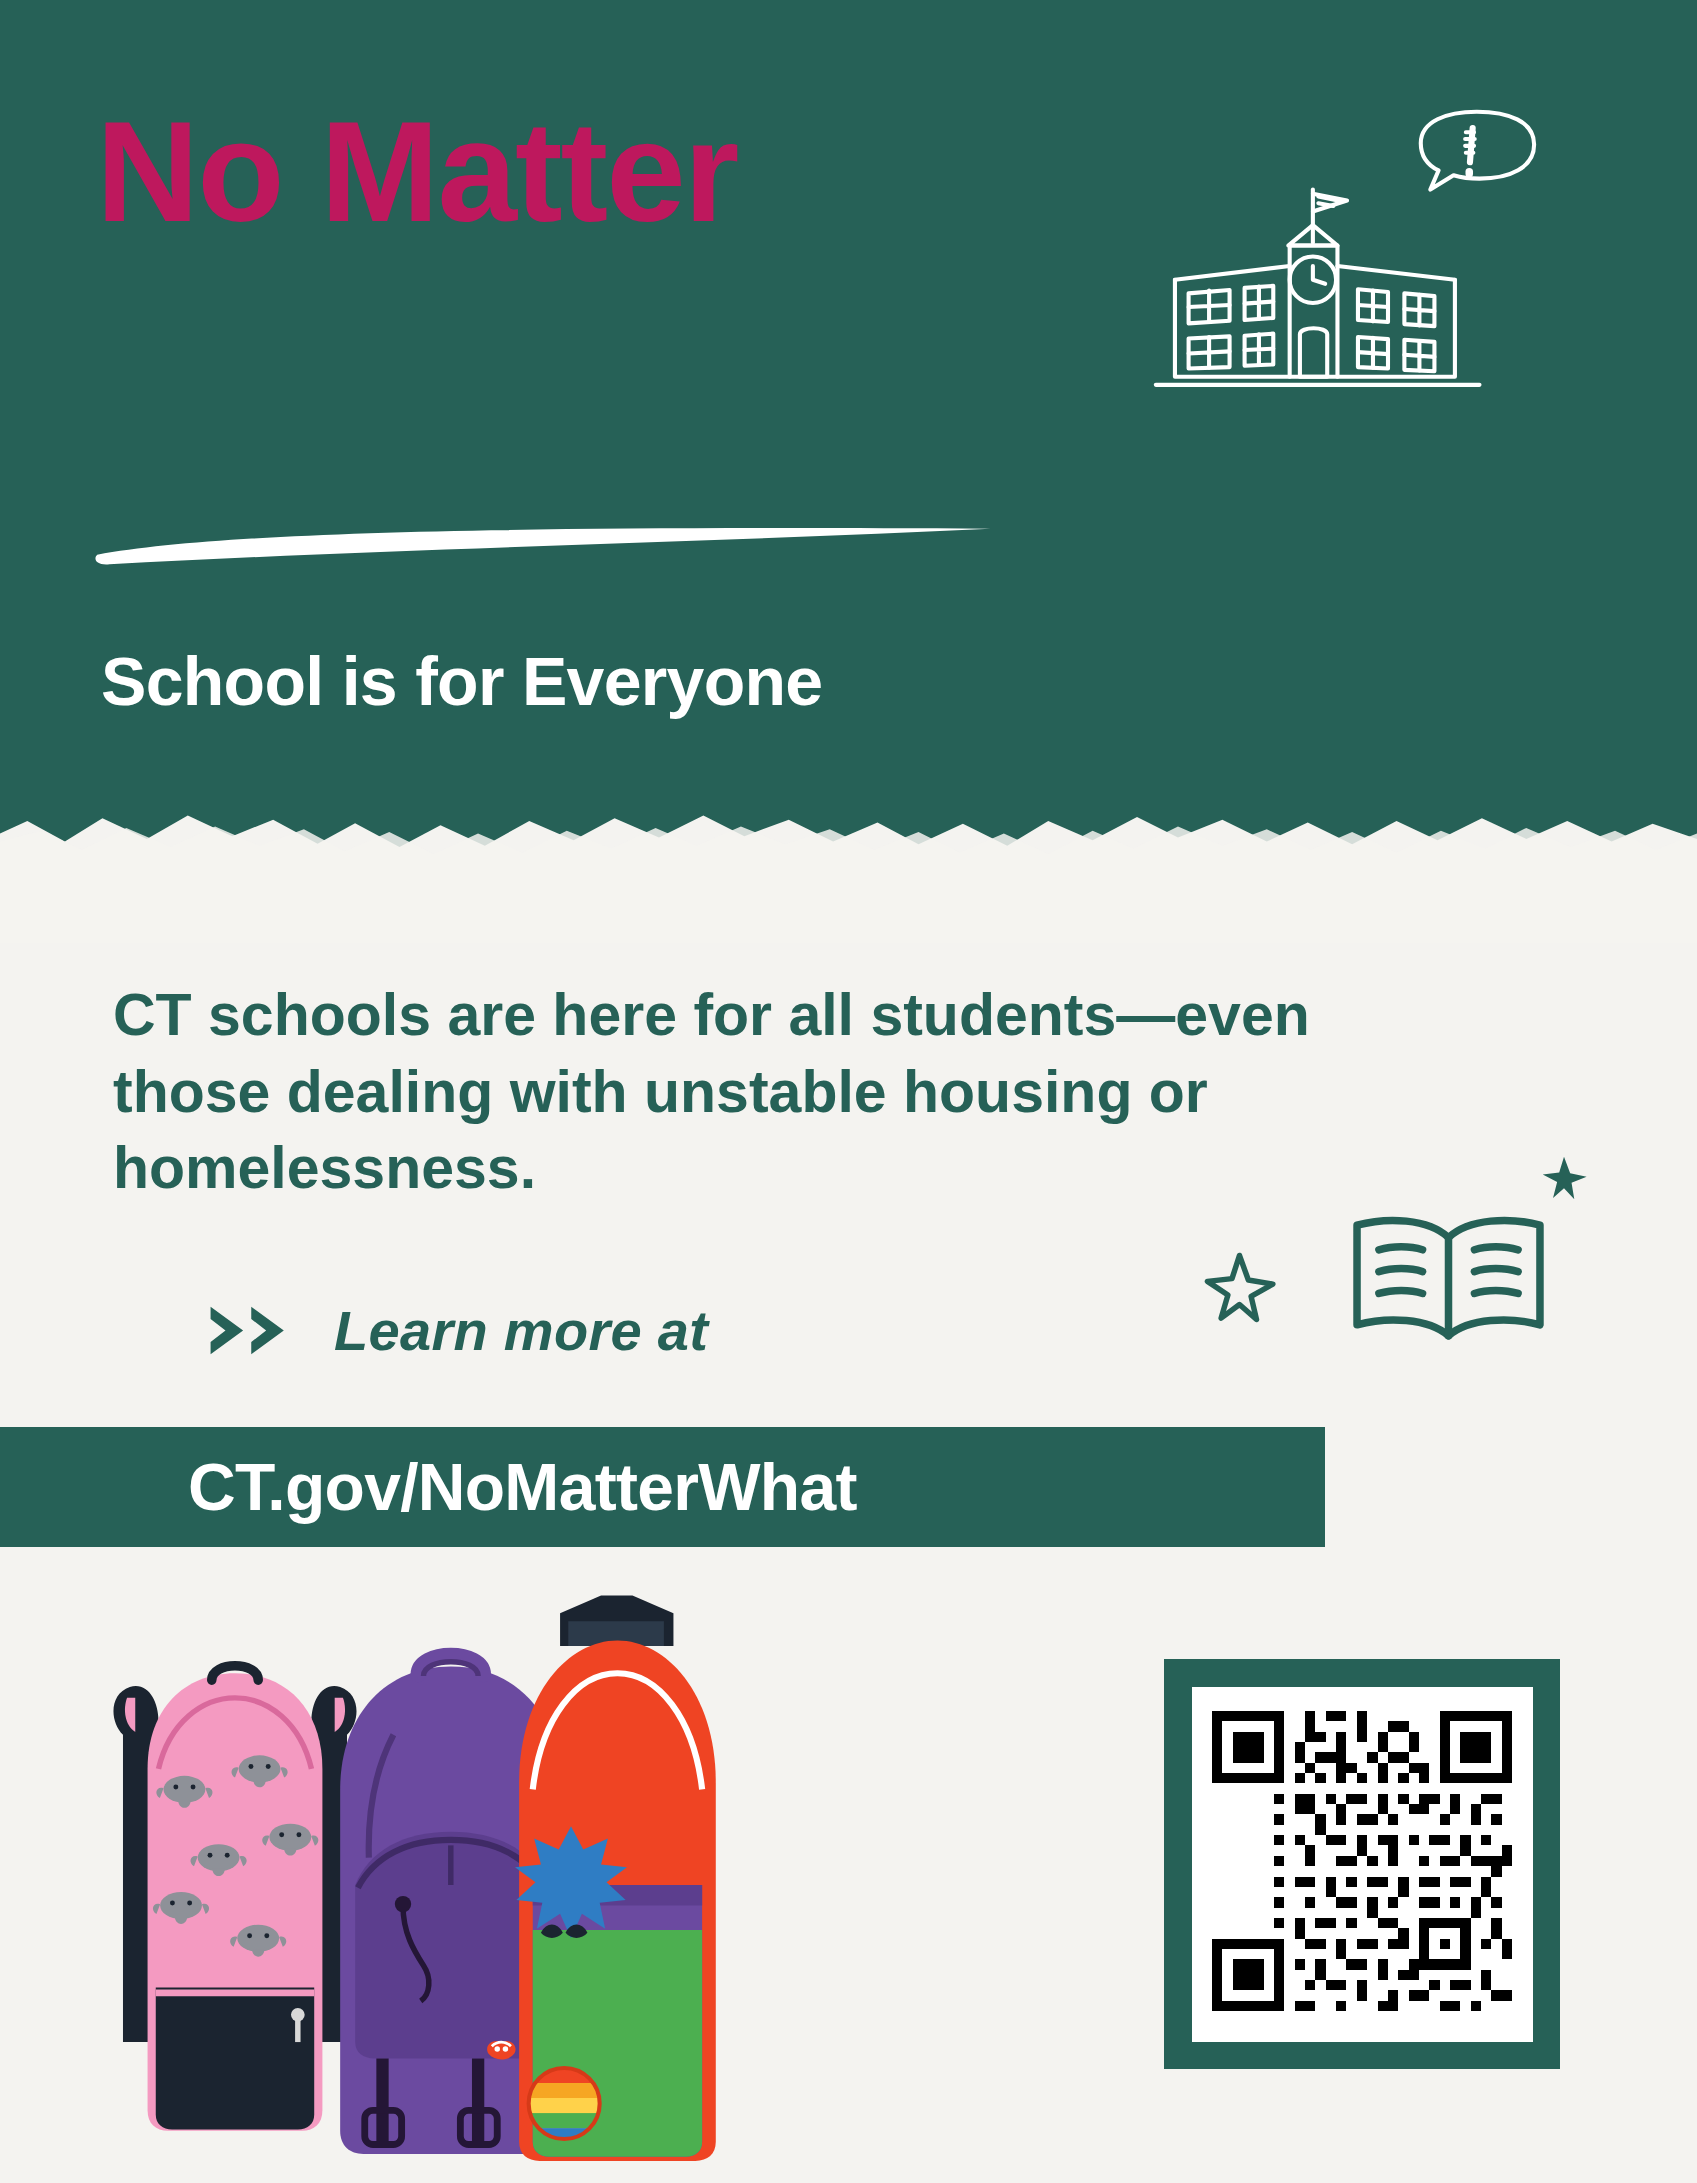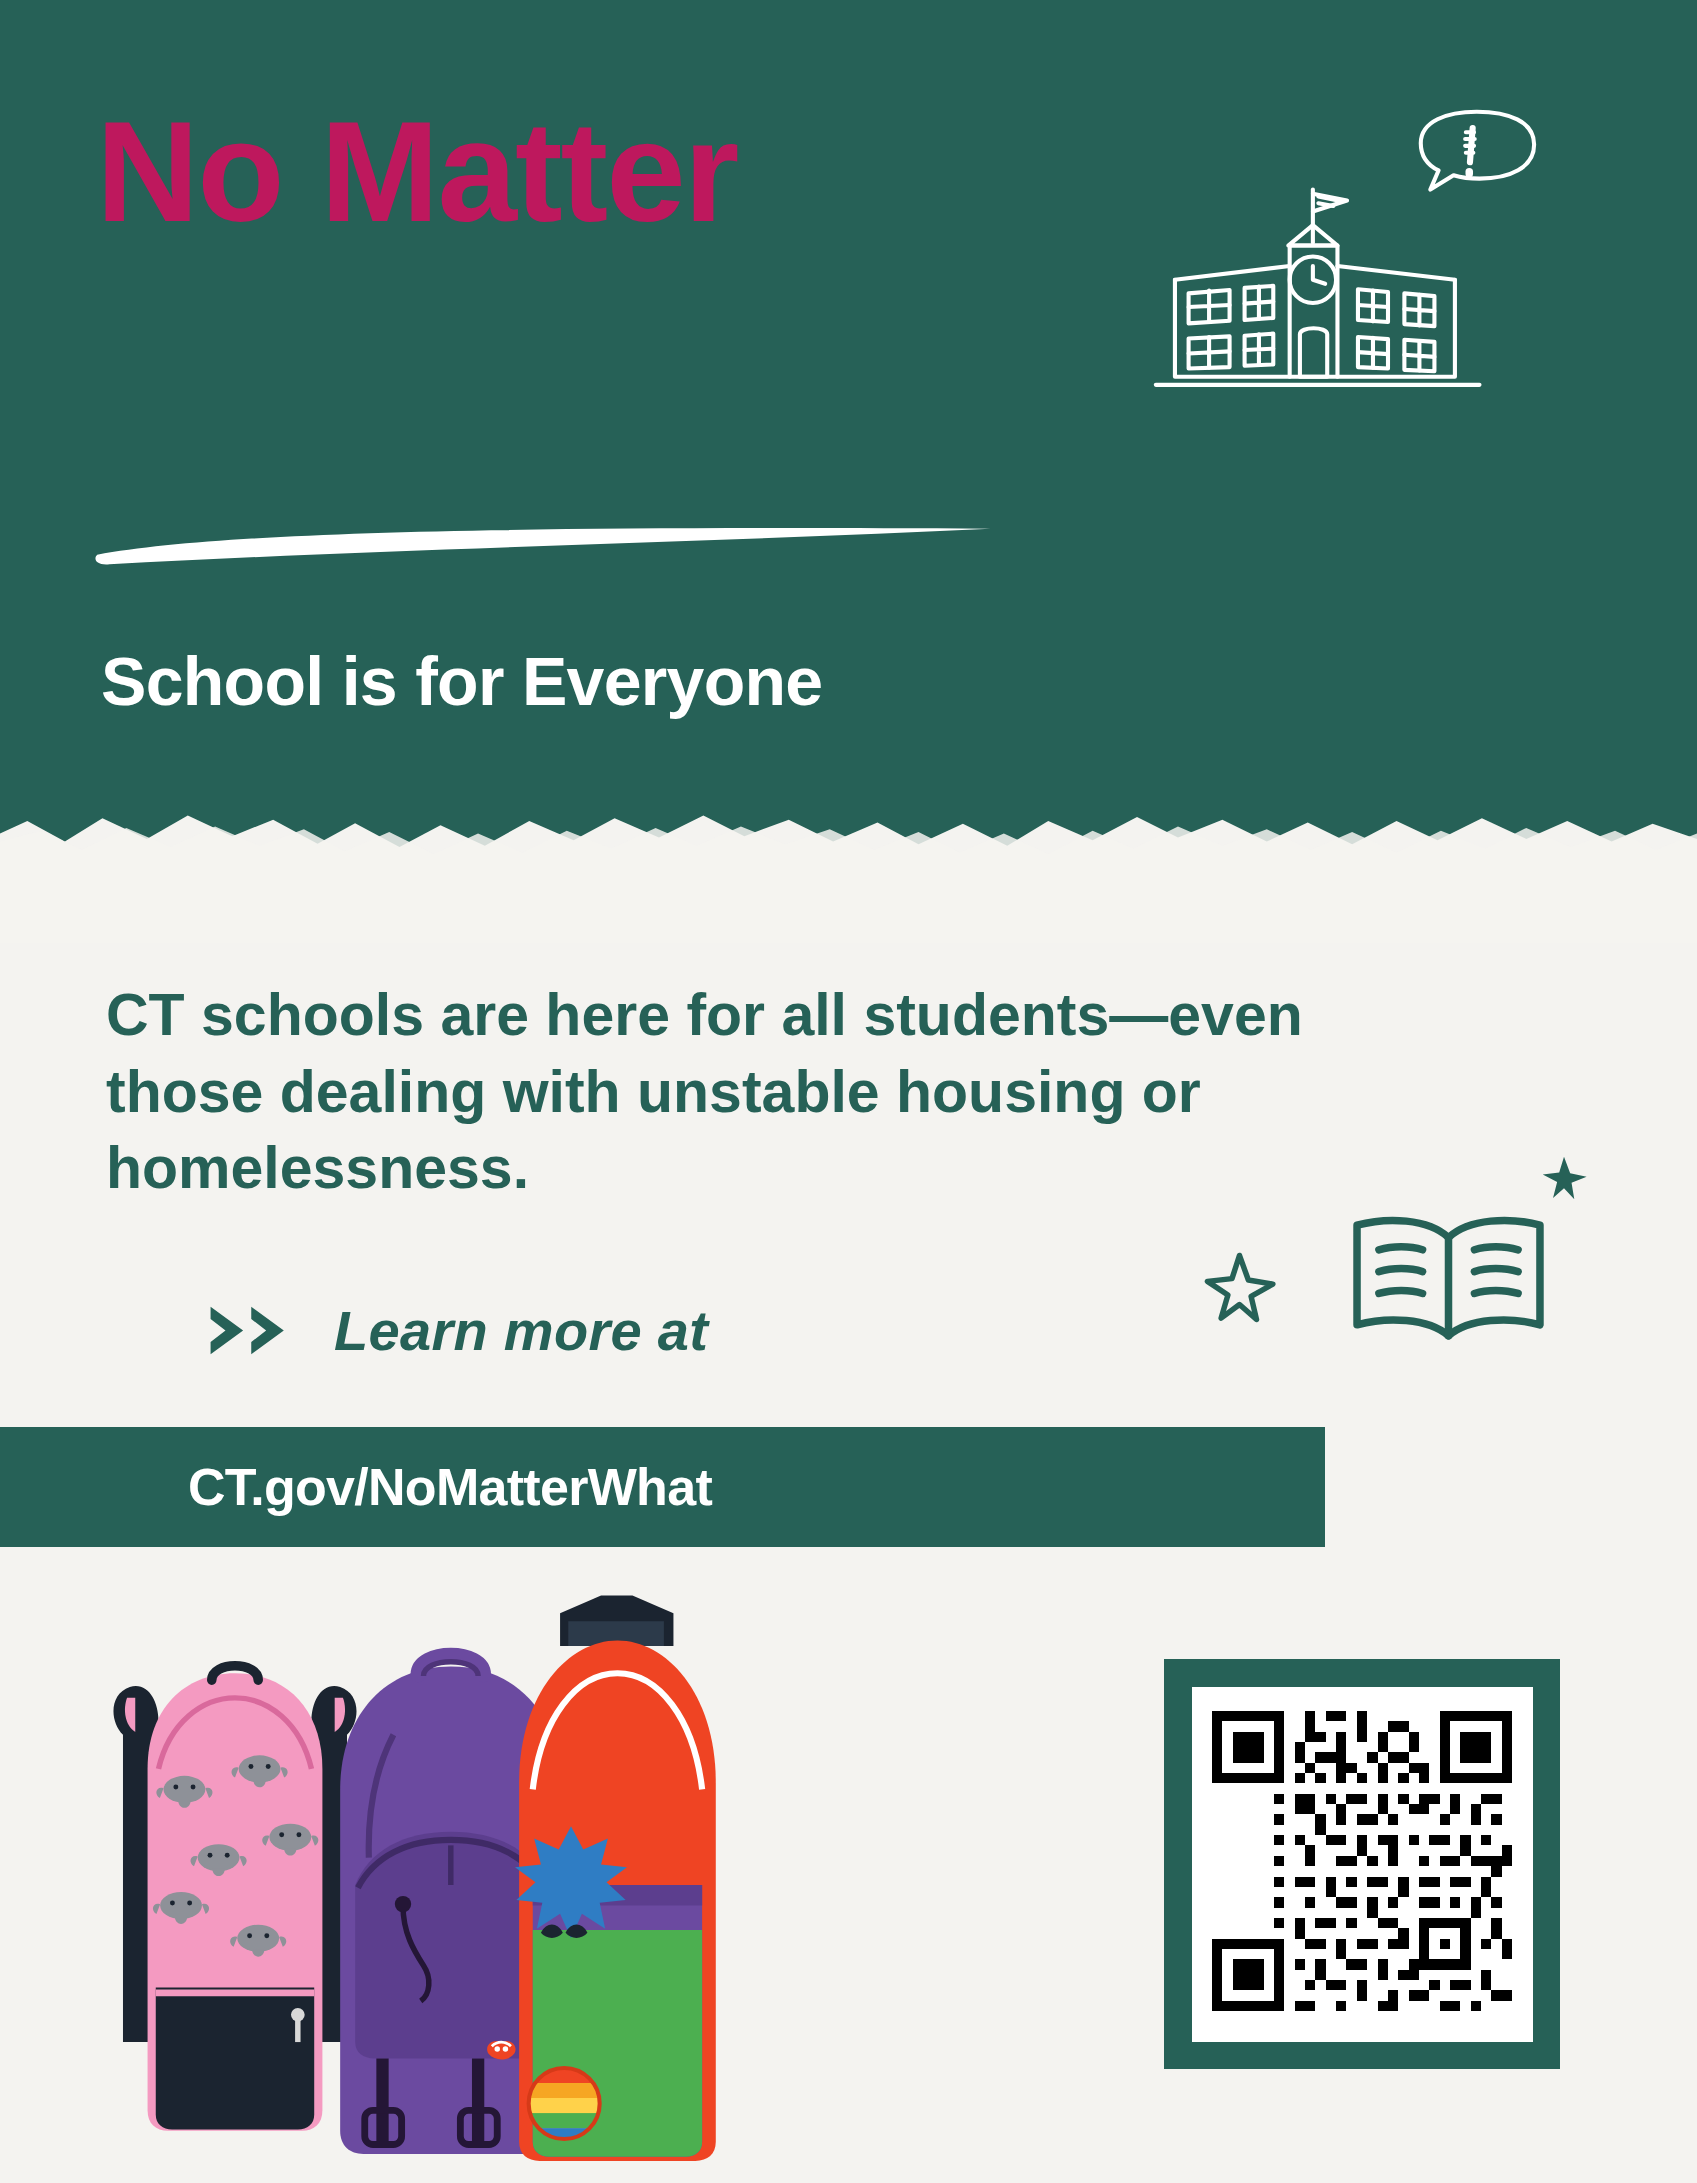--- a/index.html
+++ b/index.html
@@ -76,21 +76,21 @@
     position: absolute;
     left: 1093px;
     top: 109px;
     width: 478px;
     height: 478px;
   }
 
   
   .body-copy {
     position: absolute;
-    left: 106px;
+    left: 113px;
     top: 977px;
     width: 1298px;
     color: #266157;
     font-size: 59px;
     line-height: 1.3;
     font-weight: 600;
   }
   .body-copy b { font-weight: 900; }
 
   .learn-row {
@@ -118,21 +118,21 @@
     left: 0;
     top: 1427px;
     width: 1325px;
     height: 120px;
     background: #266157;
     display: flex;
     align-items: center;
   }
   .url-text {
     color: #ffffff;
-    font-size: 52px;
+    font-size: 66px;
     font-weight: 900;
     margin-left: 188px;
     letter-spacing: -0.7px;
   }
 
   .book-doodle {
     position: absolute;
     left: 1339px;
     top: 1202px;
     width: 219px;

